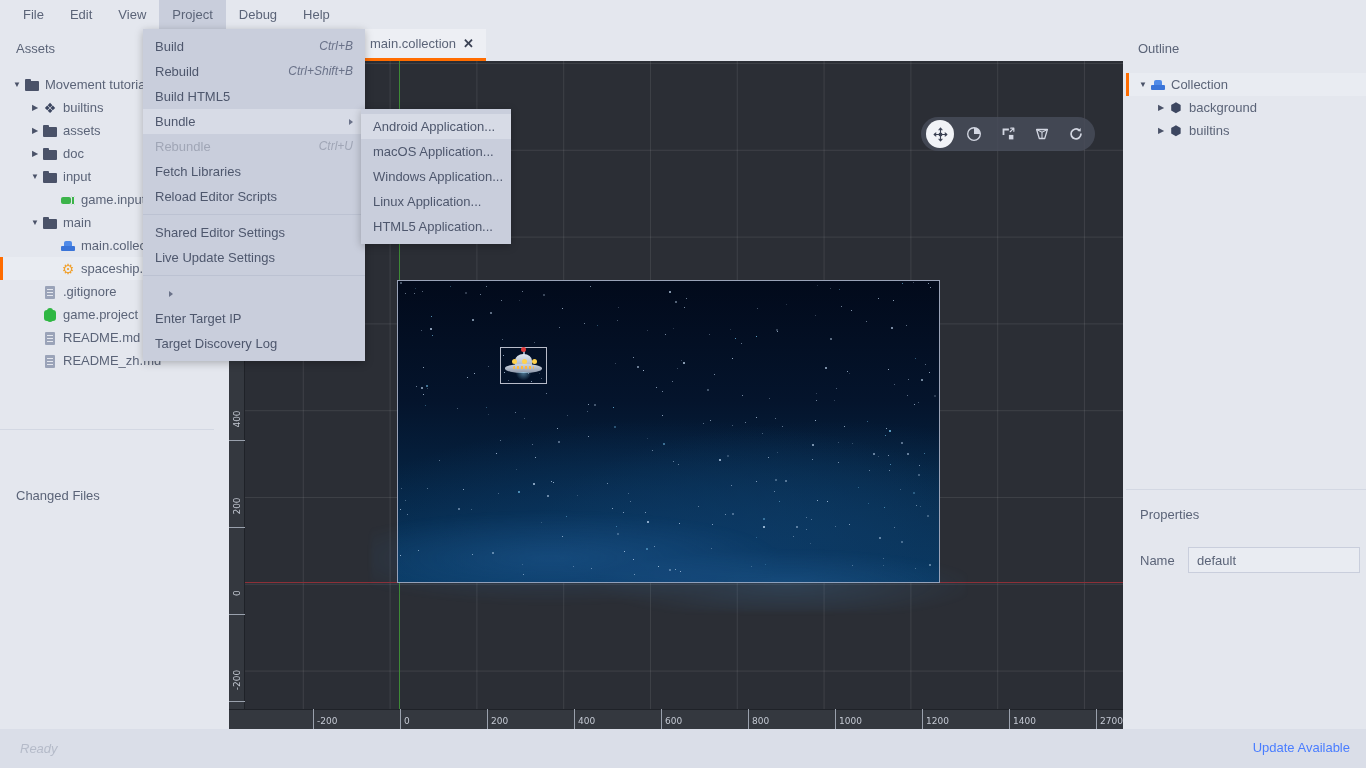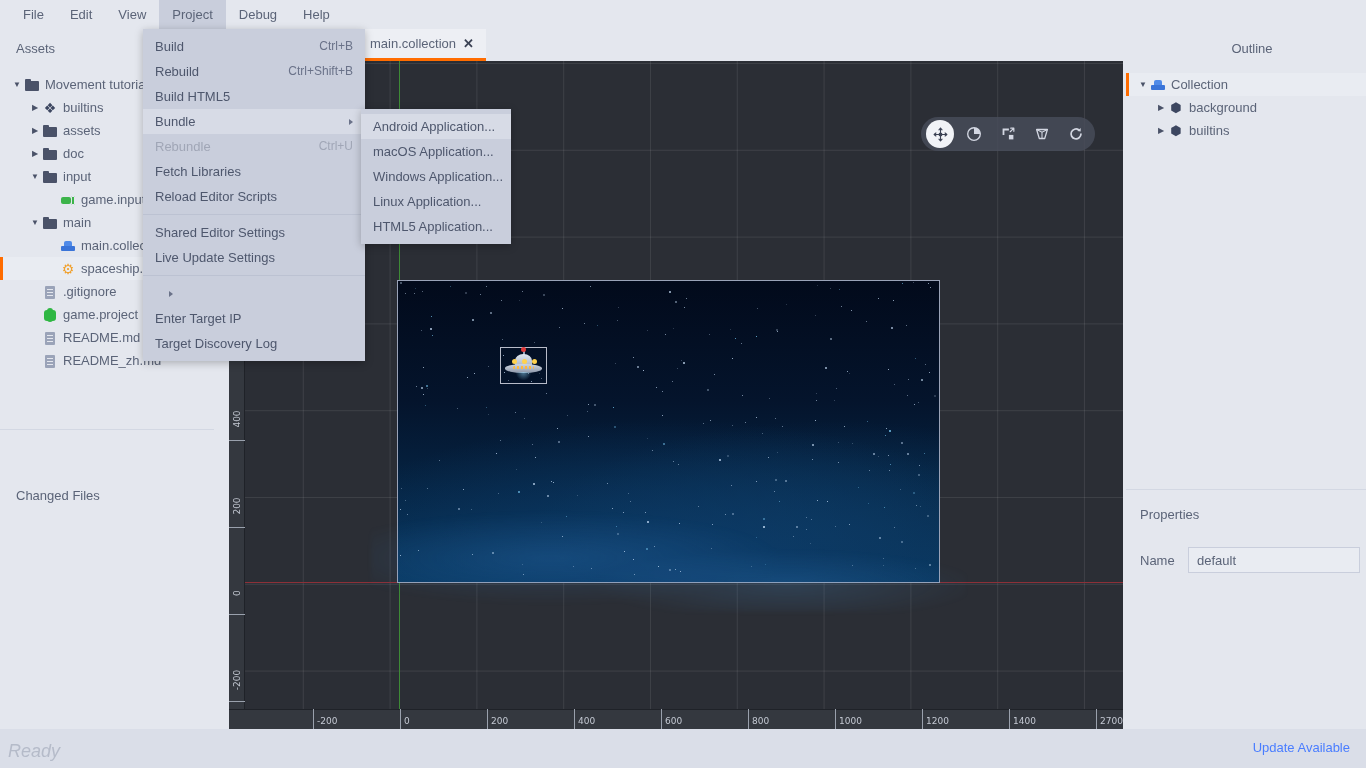--- a/index.html
+++ b/index.html
@@ -304,21 +304,21 @@
     padding:0 8px;
     font-family:"Liberation Sans", sans-serif;
   }
 
   
   .statusbar{
     position:absolute; left:0; bottom:0; width:1366px; height:39px;
     background:#dadee8;
   }
   .status-text{
-    position:absolute; left:8px; top:12px; font-size:18px; color:#b5bbc9;font-style:italic;
+    position:absolute; left:20px; top:12px; font-size:13px; color:#b5bbc9;font-style:italic;
   }
   .update-link{
     position:absolute; right:16px; top:11px; font-size:13px; color:#4a7dff;
     cursor:pointer;
   }
 
   
   .menu{
     position:absolute;
     background:#c9cedc;
@@ -329,21 +329,21 @@
   #project-menu{ left:143px; top:29px; width:222px; }
   #bundle-menu{ left:361px; top:109px; width:150px; }
   .menu-item{
     position:relative; height:25px; line-height:25px;
     padding:0 12px 0 12px;
     font-size:13px; color:#4e576d;
     display:flex; align-items:center;
     cursor:default; white-space:nowrap;
   }
   .menu-item .mi-label{ flex:1; }
-  .menu-item .mi-shortcut{ color:#6a7289; font-size:12px; margin-left:18px; }
+  .menu-item .mi-shortcut{ color:#6a7289; font-size:12px; margin-left:18px;font-style:italic; }
   .menu-item.highlight{ background:#d7dbe6; }
   .menu-item.disabled .mi-label,
   .menu-item.disabled .mi-shortcut{ color:#a0a6b6; }
   .menu-item .submenu-arrow{
     width:0;height:0;margin-left:14px;
     border-left:4px solid #6a7289;
     border-top:3.5px solid transparent;
     border-bottom:3.5px solid transparent;
   }
   .menu-sep{ height:1px; background:#bcc2d2; margin:5px 0; }
@@ -804,21 +804,21 @@
             <path d="M15.2 3.2 L15.2 7.2 L11.4 6.6 Z" fill="#d3d7e2"></path>
           </svg>
         </div>
       </div>
     </div>
   </div>
 
   <div class="vsplit-right"></div>
 
   <div class="right-panel">
-    <div class="panel-header" style="padding-left:12px;text-align:center;">Outline</div>
+    <div class="panel-header" style="padding-left:12px;">Outline</div>
     <div id="outline-tree" style="padding-top:4px;">
         <div class="outline-row selected" style="padding-left: 10px;">
           <span class="arrow">▼</span>
           <span class="ic ic-collection"></span>
           <span class="tree-label">Collection</span>
         </div>
         <div class="outline-row" style="padding-left: 28px;">
           <span class="arrow">▶</span>
           <span class="ic ic-cube">⬢</span>
           <span class="tree-label">background</span>

